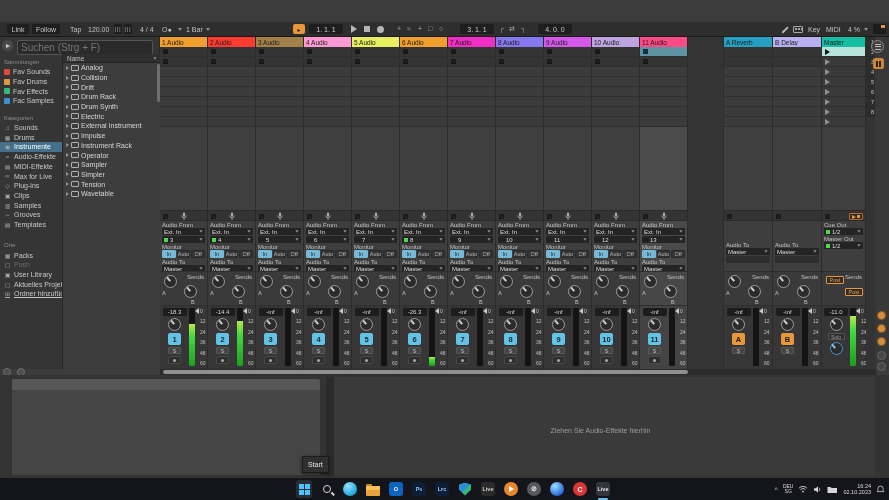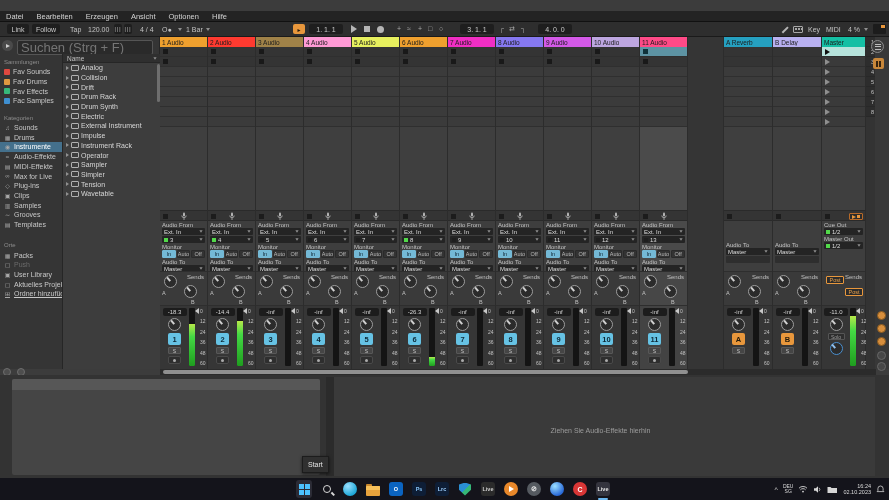--- a/index.html
+++ b/index.html
@@ -25,21 +25,21 @@
   .tico{position:absolute;top:3px;font-size:7px;color:#a8a8a8;}
   .pencil{position:absolute;top:7px;width:8px;height:1.5px;background:#b5b5b5;transform:rotate(-45deg);}
   .kbd{position:absolute;top:4px;width:10px;height:7px;border:1px solid #a8a8a8;border-radius:1px;}
   .kbd i{position:absolute;left:1px;top:1px;width:2px;height:2px;background:#a8a8a8;box-shadow:3px 0 #a8a8a8, 6px 0 #a8a8a8;}
   .cpu-ind{position:absolute;right:3px;top:2px;width:13px;height:10px;background:#1c1c1c;border-radius:1px;}
   .cpu-ind i{position:absolute;right:1px;top:1px;width:4px;height:3px;background:#e8973c;}
   
   .browser{position:absolute;left:0;top:37px;width:160px;height:332px;background:#353535;border-right:1px solid #262626;}
   .brow-collapse{position:absolute;left:2px;top:3px;width:11px;height:11px;border-radius:50%;background:#4a4a4a;color:#ccc;display:flex;align-items:center;justify-content:center;}
   .brow-collapse b{width:0;height:0;border-top:2.5px solid transparent;border-bottom:2.5px solid transparent;border-left:4px solid #cfcfcf;}
-  .search{position:absolute;left:17px;top:3px;width:136px;height:15px;background:#2a2a2a;border:1px solid #555;border-radius:2px;color:#9a9a9a;font-size:13px;padding:0 3px;font-family:"Liberation Sans",sans-serif;}
+  .search{position:absolute;left:17px;top:3px;width:136px;height:15px;background:#2a2a2a;border:1px solid #555;border-radius:2px;color:#9a9a9a;font-size:10px;padding:0 3px;font-family:"Liberation Sans",sans-serif;}
   .bcols{position:absolute;left:0;top:17px;bottom:0;width:160px;display:flex;}
   .bcat{width:63px;border-right:1px solid #262626;padding-top:2px;overflow:hidden;}
   .bsec{font-size:6px;color:#8d8d8d;padding:3px 0 2px 4px;}
   .bitem{height:9.7px;display:flex;align-items:center;gap:3px;padding-left:4px;font-size:7px;color:#c8c8c8;white-space:nowrap;}
   .bitem.sel{background:#44708c;color:#fff;}
   .bitem.dis{color:#6b6b6b;}
   .bitem.link span{text-decoration:underline;}
   .csq{width:6px;height:6px;border-radius:1px;flex:0 0 auto;}
   .cico{width:7px;font-size:6px;color:#a8a8a8;text-align:center;flex:0 0 auto;}
   .blist{flex:1;background:#3d3d3d;position:relative;}
@@ -153,28 +153,20 @@
   .tray-txt{font-size:5px;line-height:5.5px;text-align:center;color:#ddd;}
   .clock{font-size:5.5px;line-height:6.5px;text-align:right;color:#ddd;}
   .chev{font-size:7px;color:#ccc;}
 </style>
 </head>
 <body>
 
 <div class="screen">
 
 
-  <div class="menubar" id="menubar">
-      <span>Datei</span>
-      <span>Bearbeiten</span>
-      <span>Erzeugen</span>
-      <span>Ansicht</span>
-      <span>Optionen</span>
-      <span>Hilfe</span>
-    </div>
 
   <div class="transport">
     <div class="tbox" style="left:7px;width:22px;">Link</div>
     <div class="tbox" style="left:32px;width:28px;">Follow</div>
     <span class="tlabel" style="left:70px;">Tap</span>
     <span class="tlabel" style="left:88px;">120.00</span>
     <div class="tbox" style="left:114px;width:8px;">
         <span style="letter-spacing:1px;font-size:5px;">|||</span>
       </div>
     <div class="tbox" style="left:124px;width:8px;">

